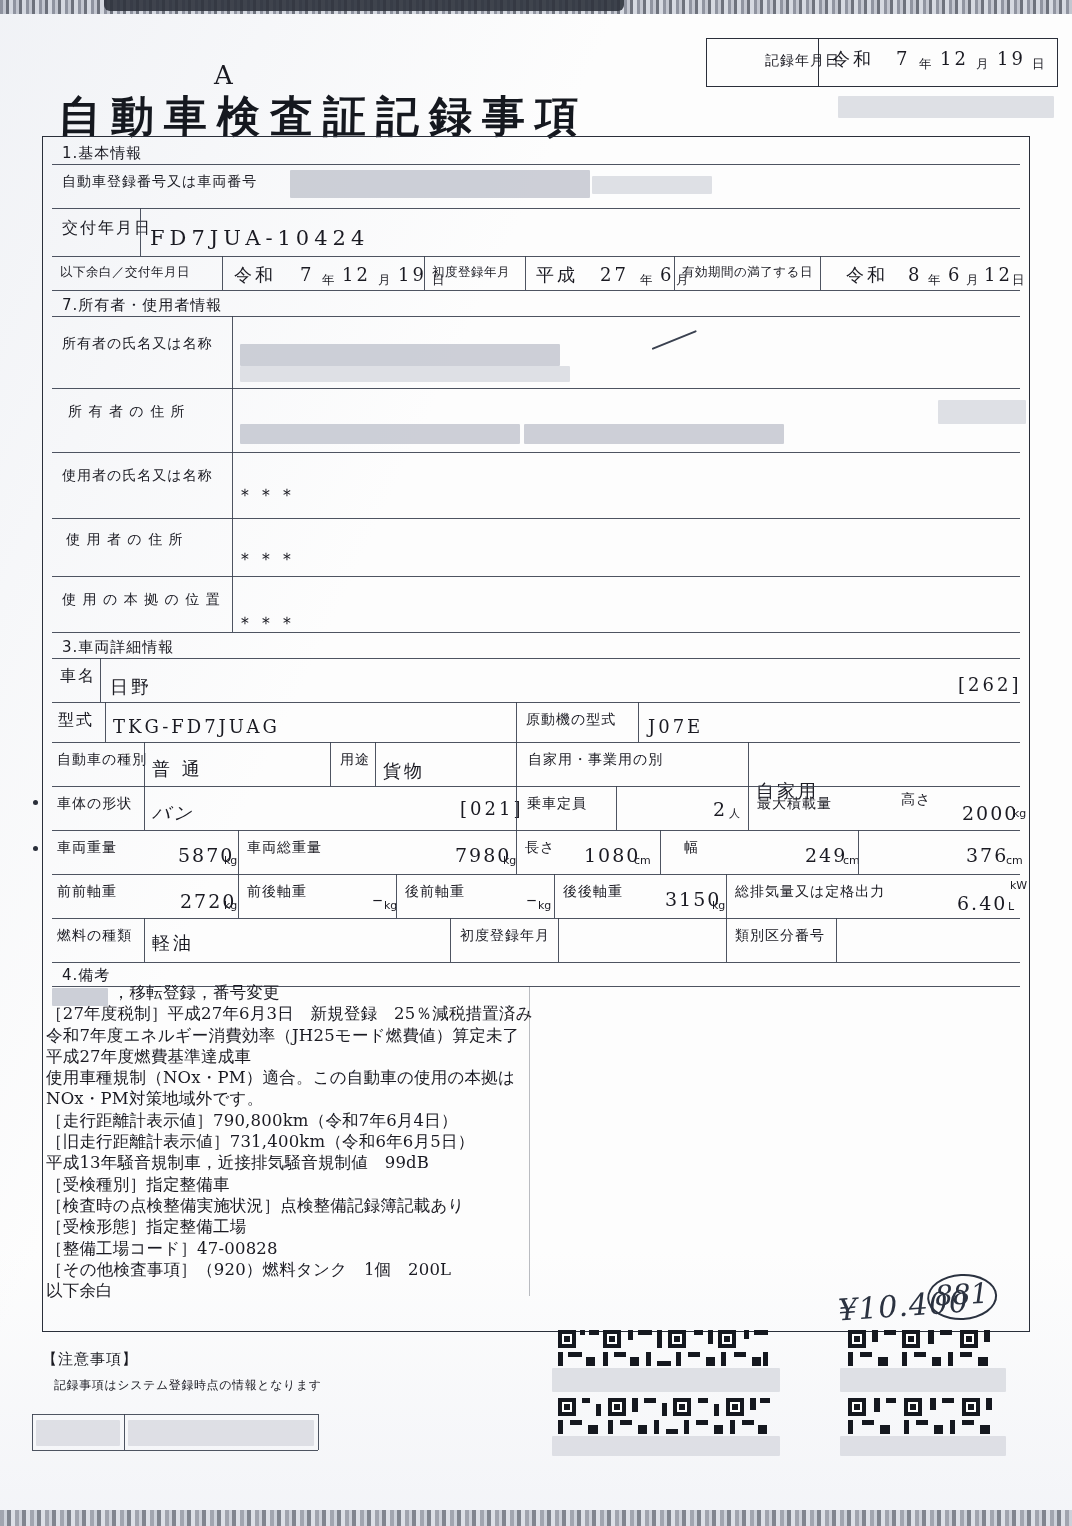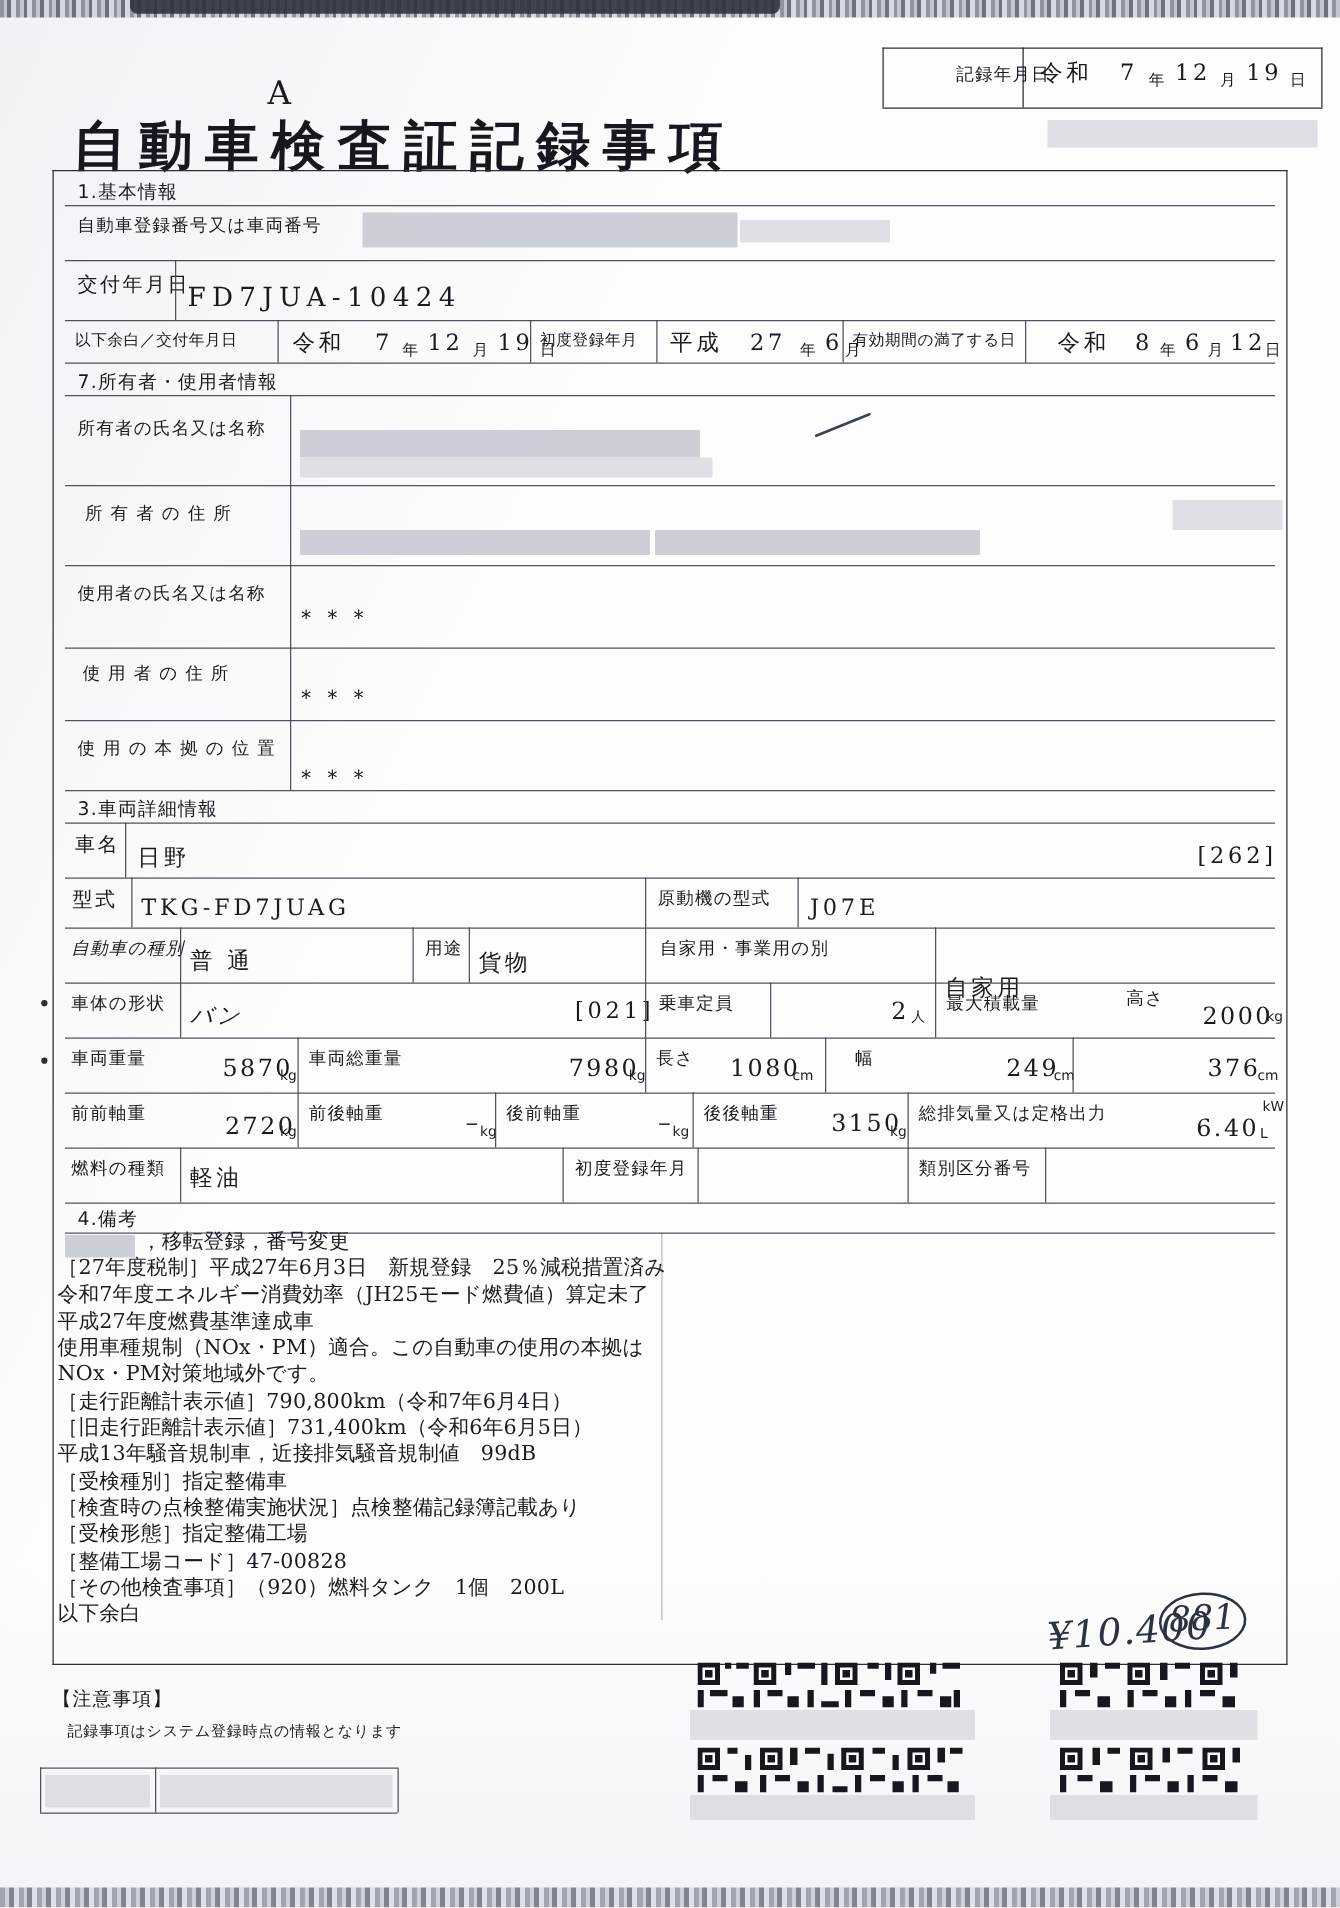--- a/index.html
+++ b/index.html
@@ -212,21 +212,21 @@
 
   <div class="t lbl" style="left:58px;top:712px;">型式</div>
   <div class="ln v thin" style="left:105px;top:702px;height:40px;"></div>
   <div class="t val-s" style="left:113px;top:718px;">TKG-FD7JUAG</div>
   <div class="ln v thin" style="left:516px;top:702px;height:40px;"></div>
   <div class="t lbl-s" style="left:526px;top:712px;">原動機の型式</div>
   <div class="ln v thin" style="left:638px;top:702px;height:40px;"></div>
   <div class="t val-s" style="left:648px;top:718px;">J07E</div>
   <div class="ln h thin" style="left:52px;top:742px;width:968px;"></div>
 
-  <div class="t lbl-s" style="left:57px;top:752px;font-style:italic;">自動車の種別</div>
+  <div class="t lbl-s" style="left:57px;top:752px;">自動車の種別</div>
   <div class="ln v thin" style="left:144px;top:742px;height:44px;"></div>
   <div class="t val-s" style="left:152px;top:760px;">普 通</div>
   <div class="ln v thin" style="left:330px;top:742px;height:44px;"></div>
   <div class="t lbl-s" style="left:340px;top:752px;">用途</div>
   <div class="ln v thin" style="left:375px;top:742px;height:44px;"></div>
   <div class="t val-s" style="left:383px;top:762px;">貨物</div>
   <div class="ln v thin" style="left:516px;top:742px;height:44px;"></div>
   <div class="t lbl-s" style="left:528px;top:752px;">自家用・事業用の別</div>
   <div class="ln v thin" style="left:748px;top:742px;height:44px;"></div>
   <div class="t val-s" style="left:756px;top:782px;">自家用</div>

